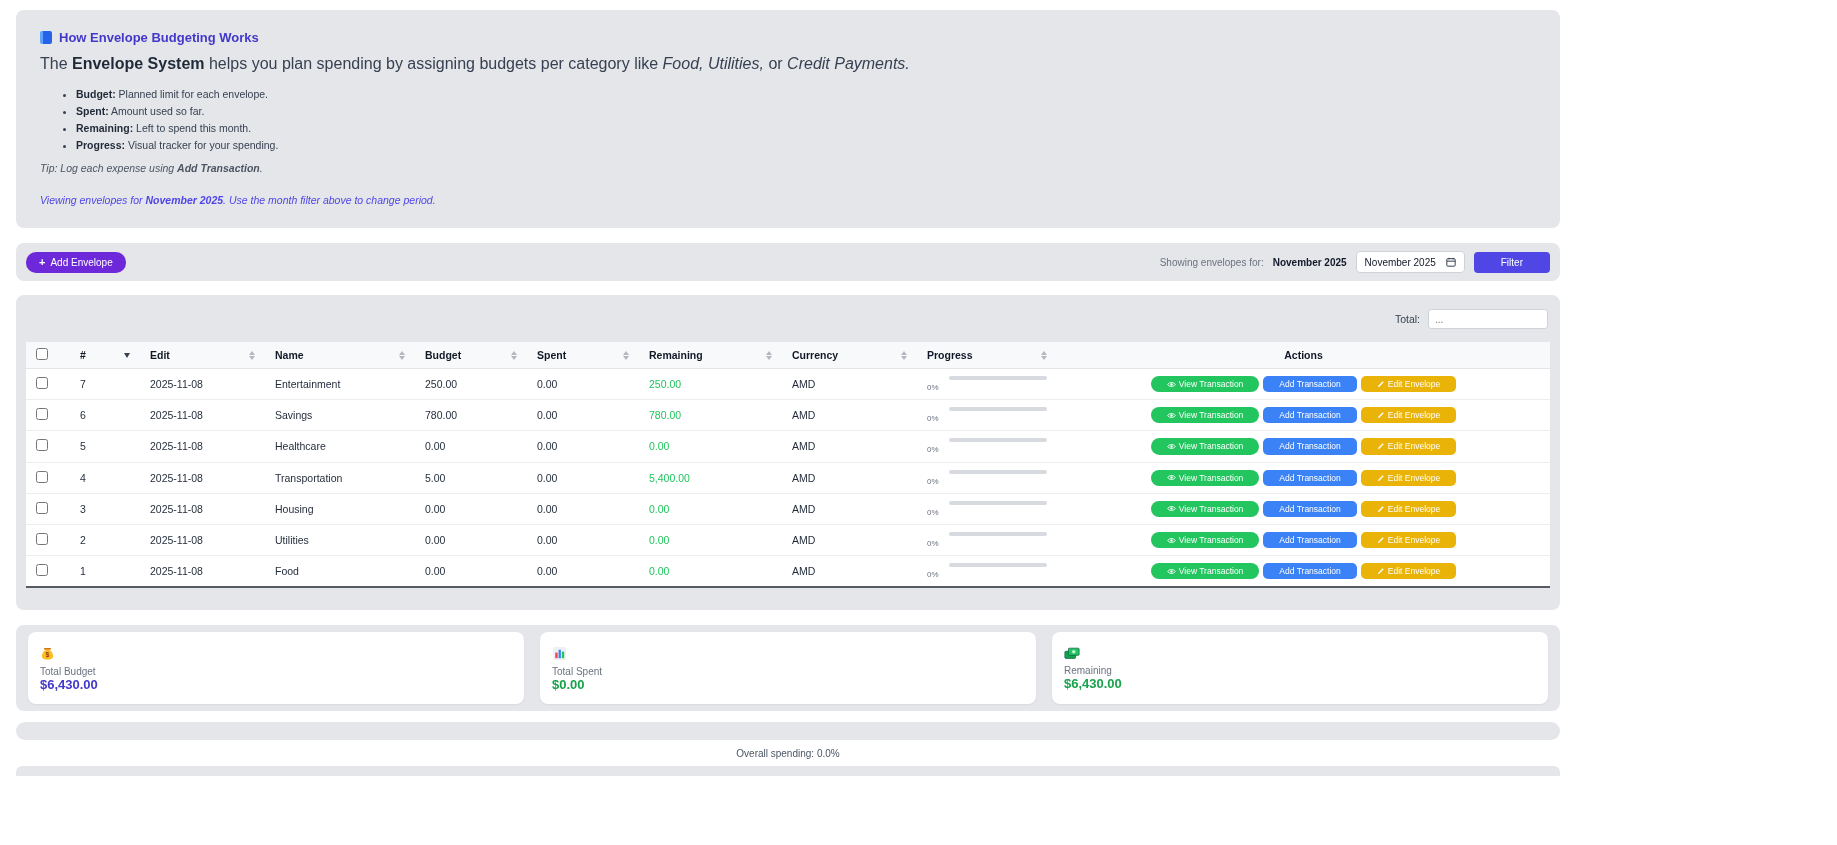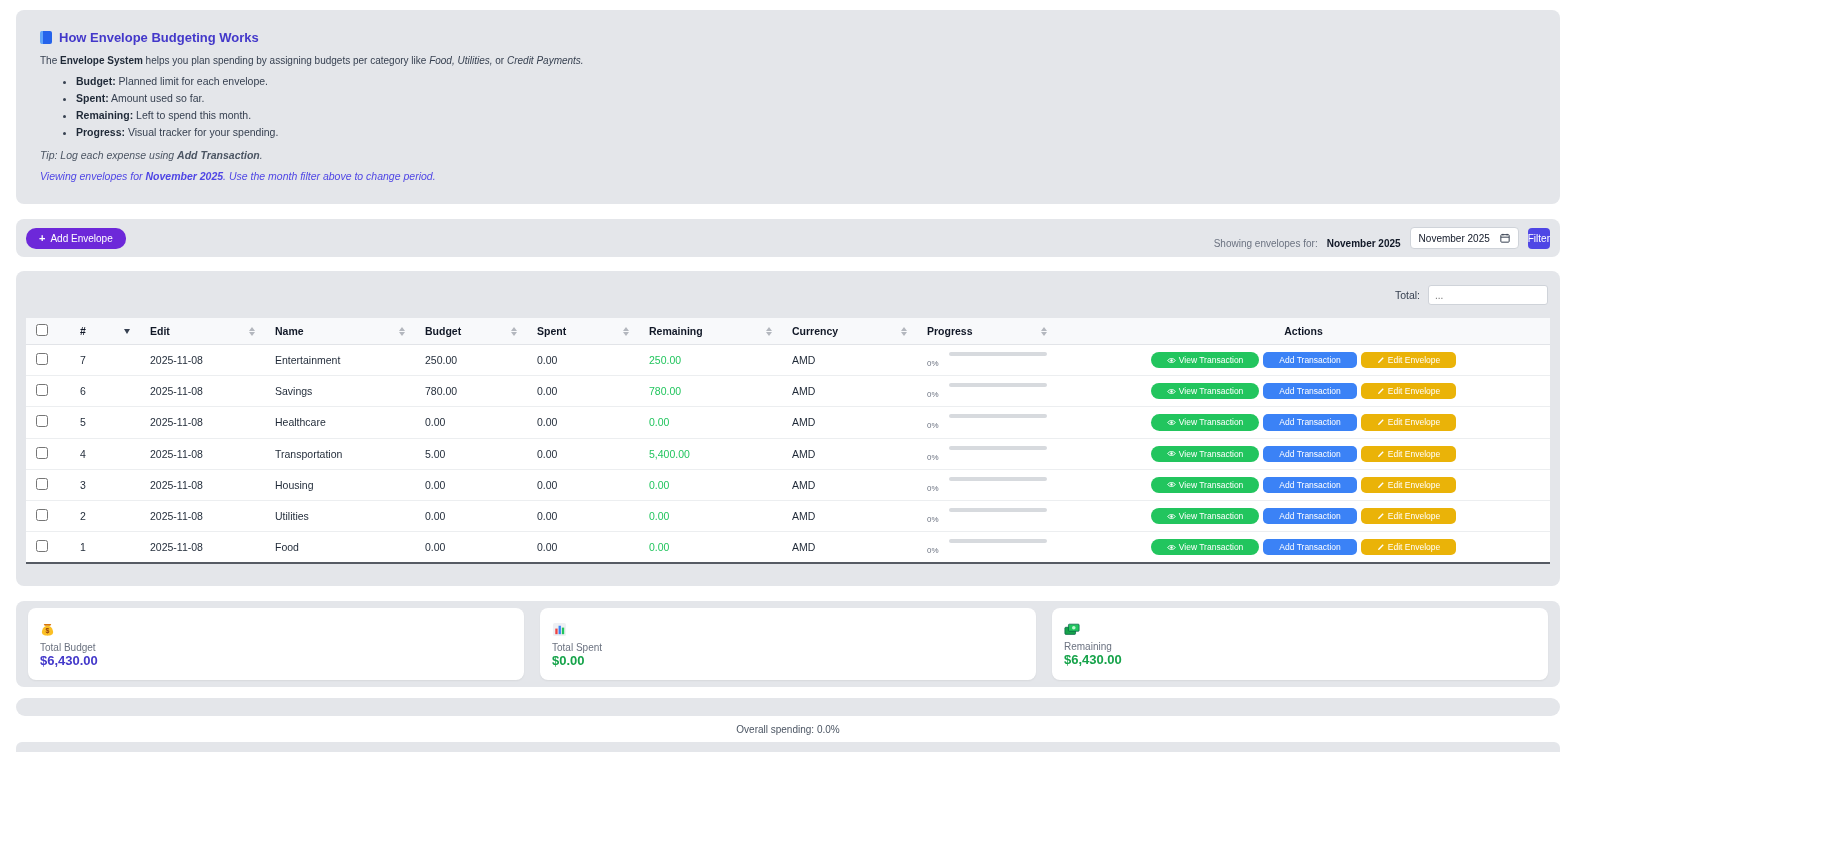--- a/index.html
+++ b/index.html
@@ -4,38 +4,38 @@
 <style>
   *{margin:0;padding:0;box-sizing:border-box}
   body{background:#fff;font-family:"Liberation Sans",sans-serif;color:#111827;min-width:1837px}
   .app{width:1576px}
   .panel{background:#e4e6ea;border-radius:8px;margin-left:16px;margin-right:16px}
 
   
   .info-panel{margin-top:10px;padding:20px 24px 22px}
   .info-title{display:flex;align-items:center;gap:7px;font-size:13px;font-weight:bold;color:#4338ca;margin-bottom:10px}
   .book-icon{width:12px;height:13px;border-radius:2px;background:#2563eb;border-left:3px solid #60a5fa;display:inline-block}
-  .info-p{font-size:10px;color:#374151;margin-bottom:9px}
+  .info-p{font-size:16px;color:#374151;margin-bottom:15px}
   .info-p b{color:#1f2937}
   .info-ul{margin:0 0 10px 36px}
   .info-ul li{font-size:10.5px;color:#374151;margin-bottom:5px}
   .info-ul b{color:#1f2937}
   .tip-line{font-style:italic;font-size:10.5px;color:#4b5563;margin-top:11px}
-  .viewing-line{font-style:italic;font-size:10.5px;color:#4f46e5;margin-top:9px}
+  .viewing-line{font-style:italic;font-size:10.5px;color:#4f46e5;margin-top:20px}
 
   
   .toolbar{margin-top:15px;padding:8px 10px;display:flex;align-items:center}
   .btn{border:none;cursor:pointer;font-family:"Liberation Sans",sans-serif}
   .btn-add-envelope{background:#6d28d9;color:#fff;font-size:10px;padding:5px 13px;border-radius:10px;display:inline-flex;align-items:center;gap:5px}
   .plus-glyph{font-size:11px;font-weight:bold;line-height:1}
-  .toolbar-right{margin-left:auto;display:flex;align-items:flex-end;gap:9px}
+  .toolbar-right{margin-left:auto;display:flex;align-items:center;gap:9px}
   .showing-label{font-size:10px;color:#6b7280}
   .showing-value{font-size:10px;font-weight:bold;color:#111827}
   .month-input{background:#fff;border:1px solid #cfd3d9;border-radius:4px;height:22px;display:flex;align-items:center;gap:10px;padding:0 8px;font-size:10px;color:#111827;cursor:pointer;min-width:102px;justify-content:space-between}
-  .btn-filter{background:#4f46e5;color:#fff;font-size:10px;padding:5px 0;border-radius:4px}
+  .btn-filter{background:#4f46e5;color:#fff;font-size:10px;padding:5px 27px;border-radius:4px}
 
   
   .table-panel{margin-top:14px;padding:14px 10px 22px}
   .search-row{display:flex;justify-content:flex-end;align-items:center;gap:8px;margin-bottom:13px;padding-right:2px}
   .search-label{font-size:10.5px;color:#374151}
   .search-input{width:120px;height:20px;border:1px solid #cfd3d9;border-radius:3px;background:#fff;font-size:10px;padding:0 6px;font-family:"Liberation Sans",sans-serif}
   table{width:100%;border-collapse:collapse;background:#fff;border-bottom:2px solid #565b64}
   thead th{background:#f8f9fb;font-size:10.5px;font-weight:bold;text-align:left;padding:6px 10px;border-bottom:1px solid #e2e4e8;cursor:pointer}
   .th-flex{display:flex;align-items:center;justify-content:space-between;gap:4px}
   .th-actions{text-align:center}

